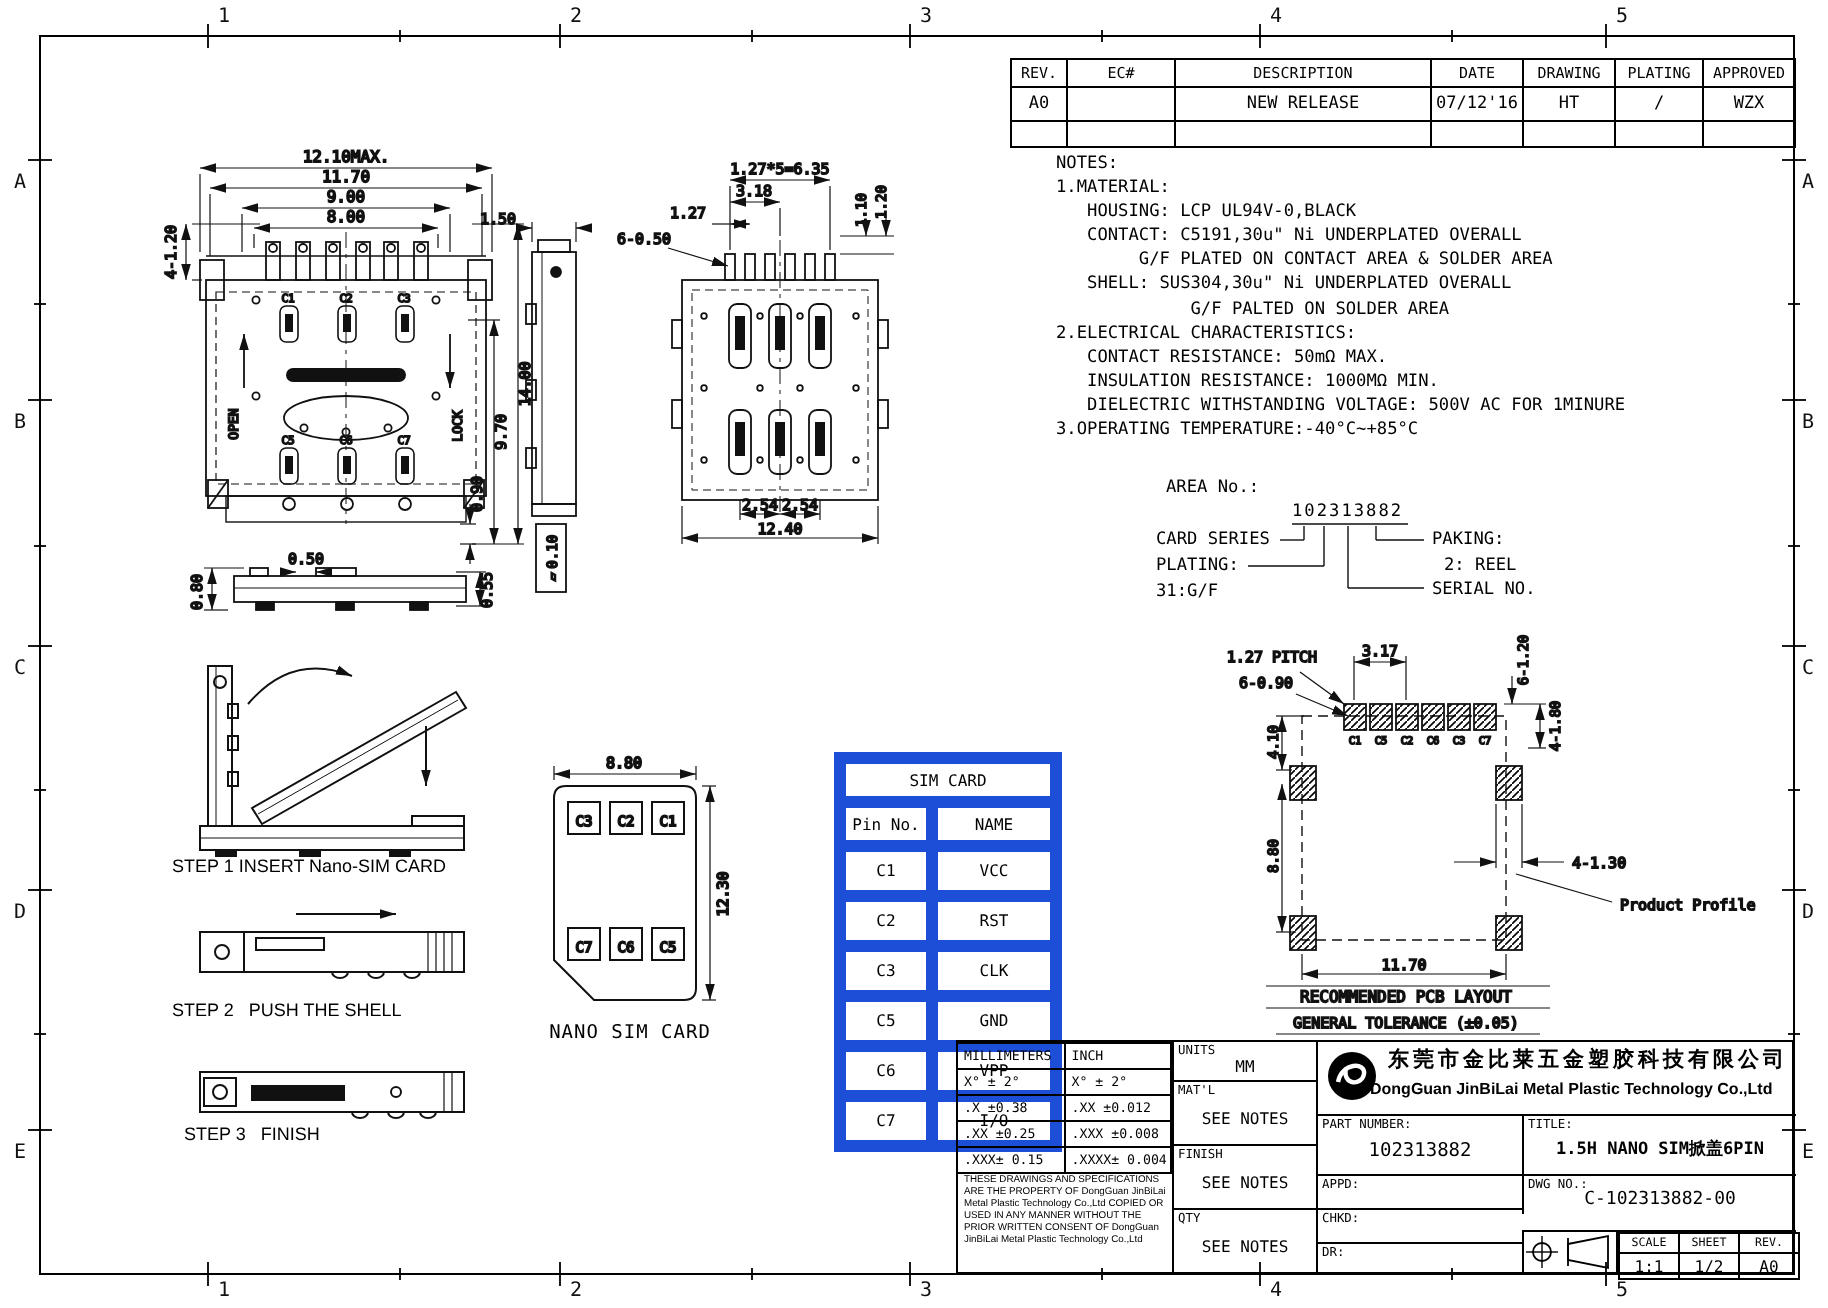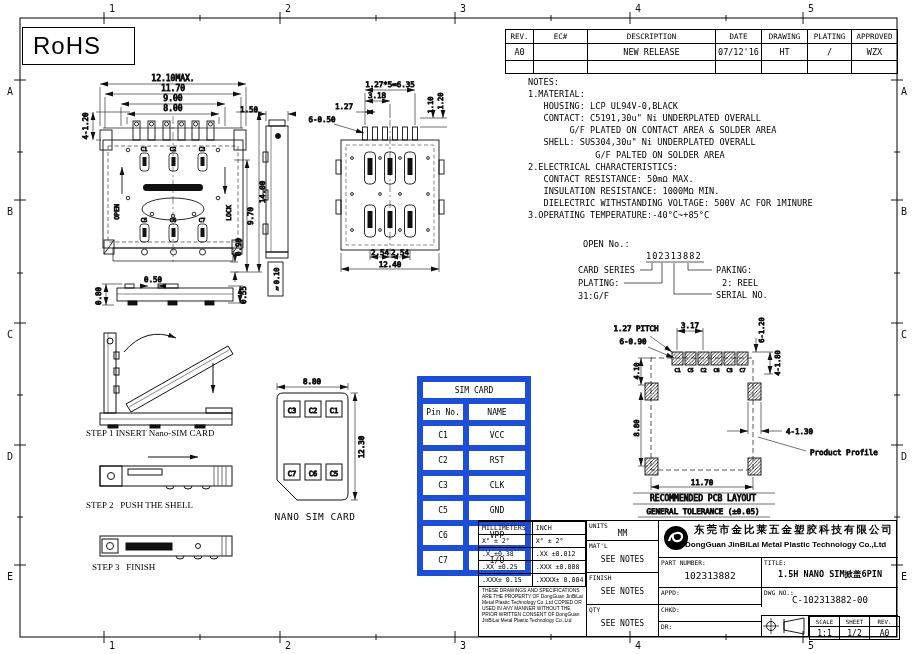--- a/index.html
+++ b/index.html
@@ -18,21 +18,21 @@
   .rev td{border:1px solid #000;text-align:center;padding:0;font-family:"DejaVu Sans Mono",monospace;overflow:hidden;}
   .rev tr.h td{height:13px;font-size:7.5px;}
   .rev tr.d td{height:16px;font-size:8.5px;}
   .rev tr.e td{height:12px;}
   
   #notes{left:528px;top:76px;white-space:pre;font-size:8.6px;line-height:12.1px;
          font-family:"DejaVu Sans Mono",monospace;}
   
   .pn{font-family:"DejaVu Sans Mono",monospace;font-size:8.6px;white-space:nowrap;}
   
-  .step{font-family:Liberation Serif, serif;font-size:9px;white-space:pre;text-align:center;}
+  .step{font-family:Liberation Sans, sans-serif;font-size:9px;white-space:pre;text-align:center;}
   
   .simt{left:417px;top:376px;width:108px;table-layout:fixed;}
   .simt td{border:6px solid #1d4ed8;text-align:center;font-family:"DejaVu Sans Mono",monospace;
            font-size:8px;padding:0;}
   .simt tr.t td{height:16px;}
   .simt tr.h td{height:16px;}
   .simt tr.r td{height:19px;}
   
   #nanocap{left:268px;top:511px;width:94px;text-align:center;font-size:9.5px;letter-spacing:.5px;
            font-family:"DejaVu Sans Mono",monospace;}
@@ -508,21 +508,20 @@
 <div class="abs glabel" style="left:7px;top:206px">B</div>
 <div class="abs glabel" style="left:7px;top:329px">C</div>
 <div class="abs glabel" style="left:7px;top:451px">D</div>
 <div class="abs glabel" style="left:7px;top:571px">E</div>
 <div class="abs glabel" style="left:901px;top:86px">A</div>
 <div class="abs glabel" style="left:901px;top:206px">B</div>
 <div class="abs glabel" style="left:901px;top:329px">C</div>
 <div class="abs glabel" style="left:901px;top:451px">D</div>
 <div class="abs glabel" style="left:901px;top:571px">E</div>
 
-<div id="rohs" class="abs">RoHS</div>
 
 <table class="rev abs">
   <colgroup>
         <col style="width:28px">
         <col style="width:54px">
         <col style="width:128px">
         <col style="width:46px">
         <col style="width:46px">
         <col style="width:44px">
         <col style="width:46px">
@@ -564,21 +563,21 @@
    CONTACT: C5191,30u" Ni UNDERPLATED OVERALL
         G/F PLATED ON CONTACT AREA &amp; SOLDER AREA
    SHELL: SUS304,30u" Ni UNDERPLATED OVERALL
              G/F PALTED ON SOLDER AREA
 2.ELECTRICAL CHARACTERISTICS:
    CONTACT RESISTANCE: 50mΩ MAX.
    INSULATION RESISTANCE: 1000MΩ MIN.
    DIELECTRIC WITHSTANDING VOLTAGE: 500V AC FOR 1MINURE
 3.OPERATING TEMPERATURE:-40°C~+85°C</div>
 
-<div class="abs pn" style="left:583px;top:239px">OPEN No.:</div>
+<div class="abs pn" style="left:583px;top:239px">AREA No.:</div>
 <div class="abs pn" style="left:646px;top:251px;letter-spacing:1px">102313882</div>
 <div class="abs pn" style="left:578px;top:265px">CARD SERIES</div>
 <div class="abs pn" style="left:578px;top:278px">PLATING:</div>
 <div class="abs pn" style="left:578px;top:291px">31:G/F</div>
 <div class="abs pn" style="left:716px;top:265px">PAKING:</div>
 <div class="abs pn" style="left:722px;top:278px">2: REEL</div>
 <div class="abs pn" style="left:716px;top:290px">SERIAL NO.</div>
 
 <div class="abs step" style="left:86px;top:428px">STEP 1 INSERT Nano-SIM CARD</div>
 <div class="abs step" style="left:86px;top:500px">STEP 2   PUSH THE SHELL</div>

